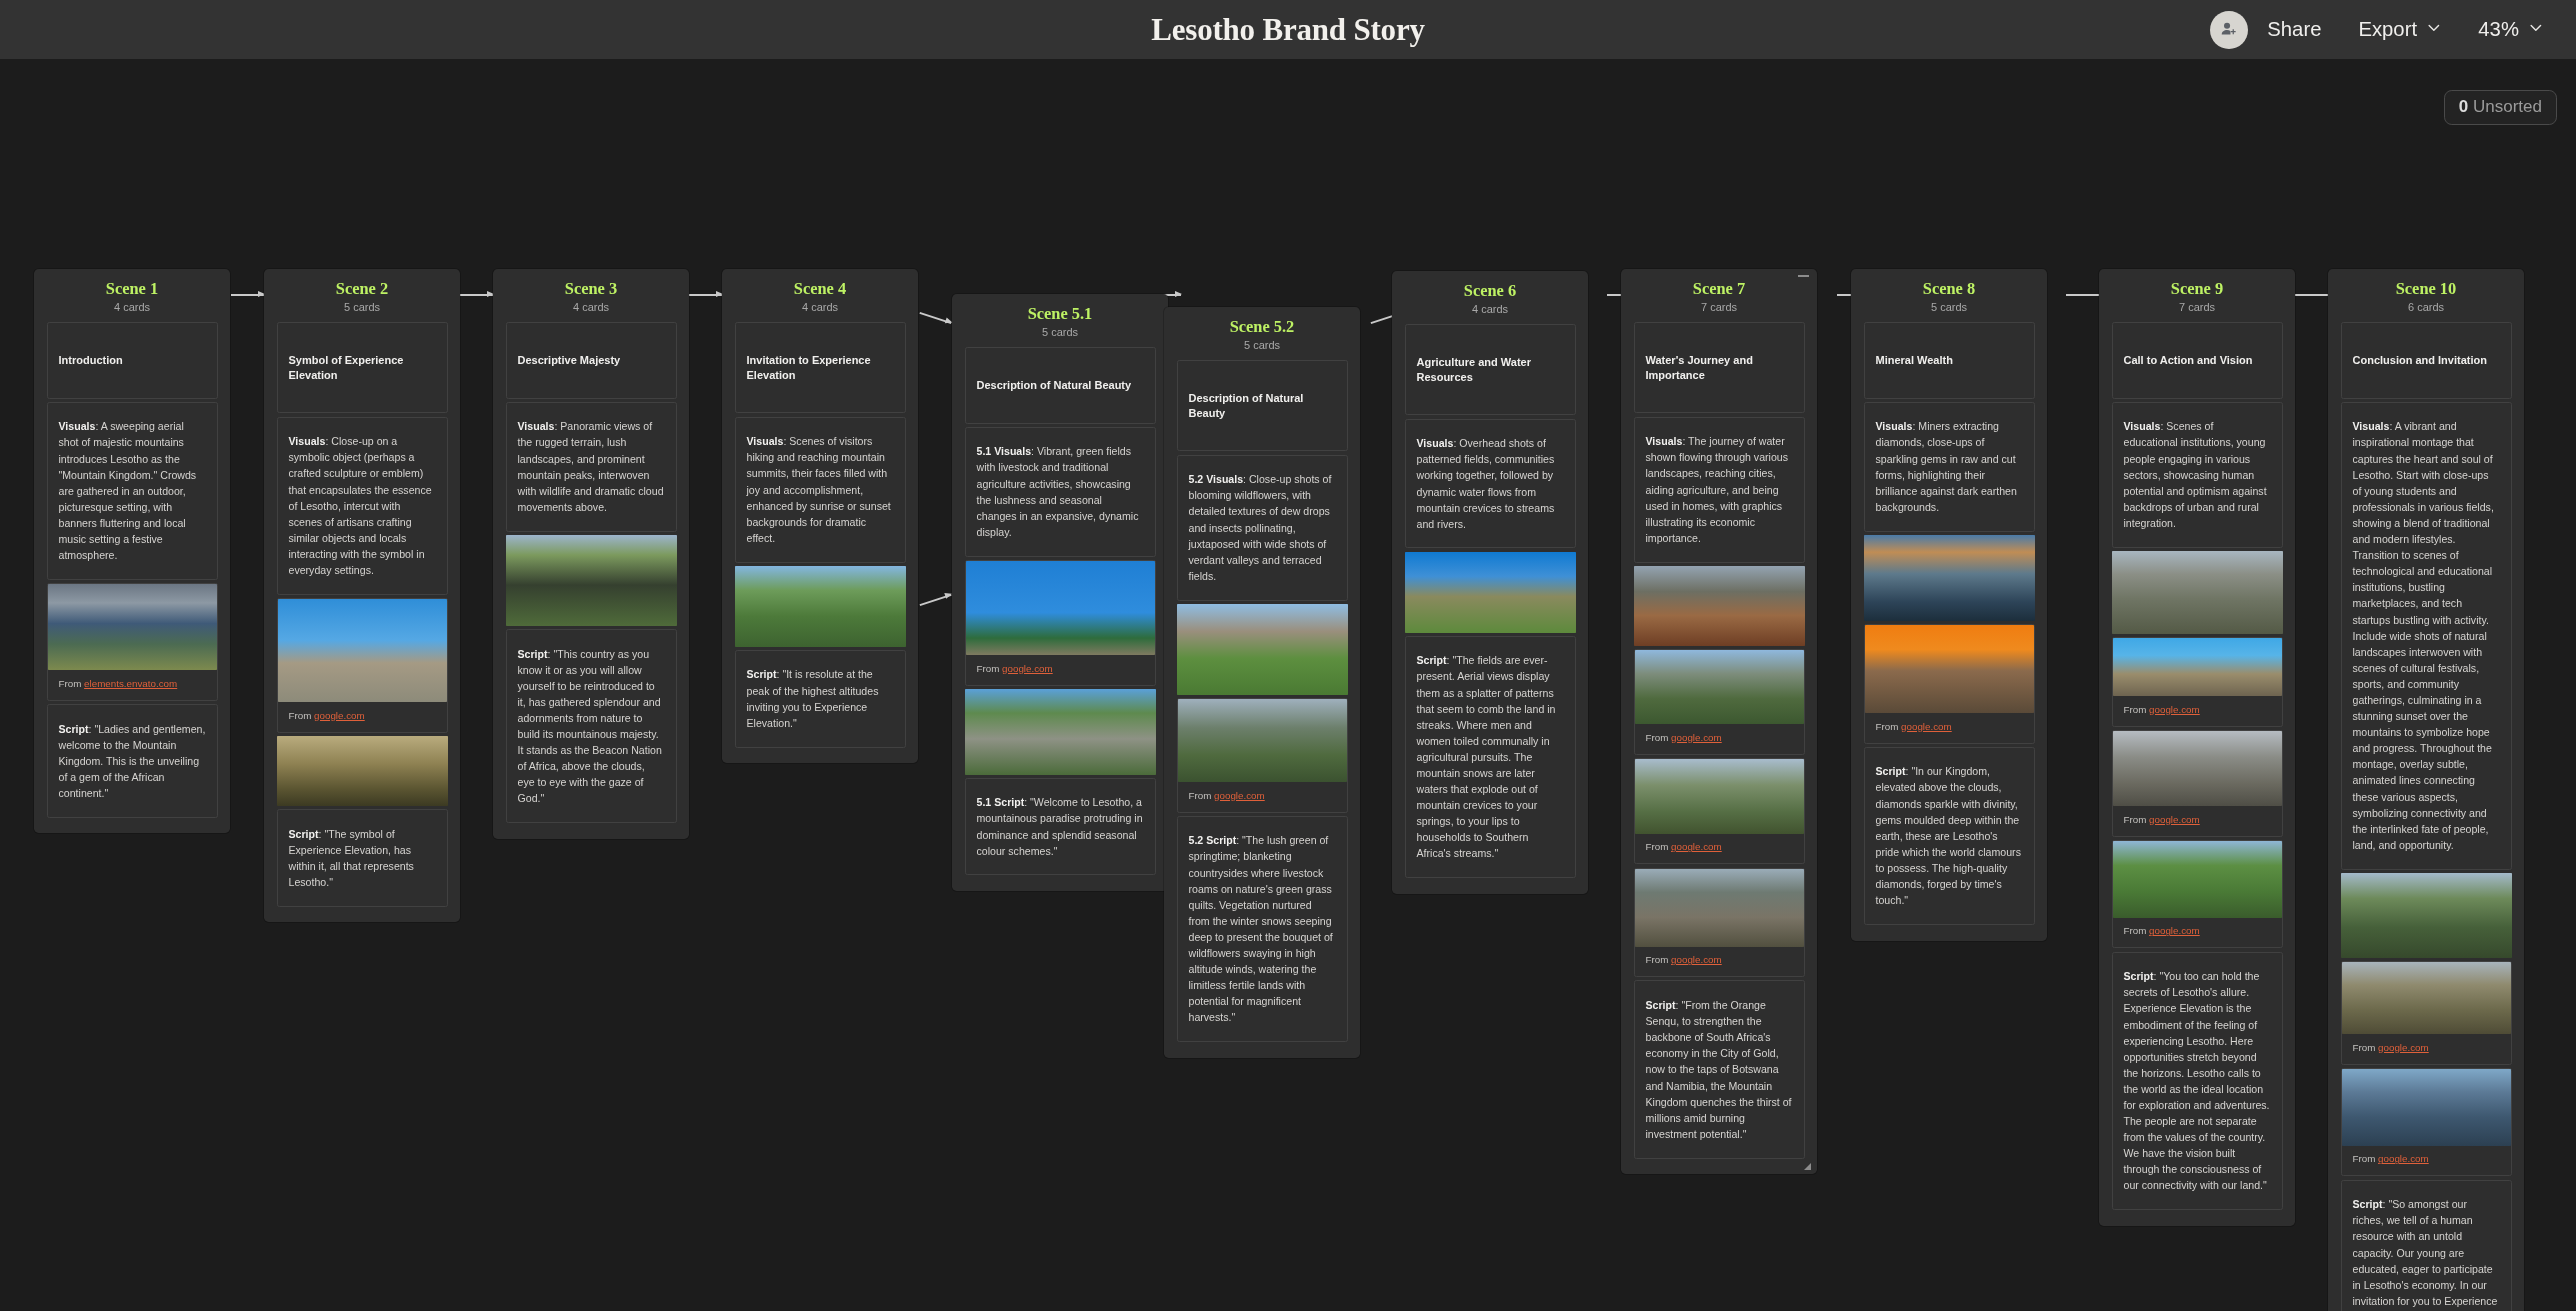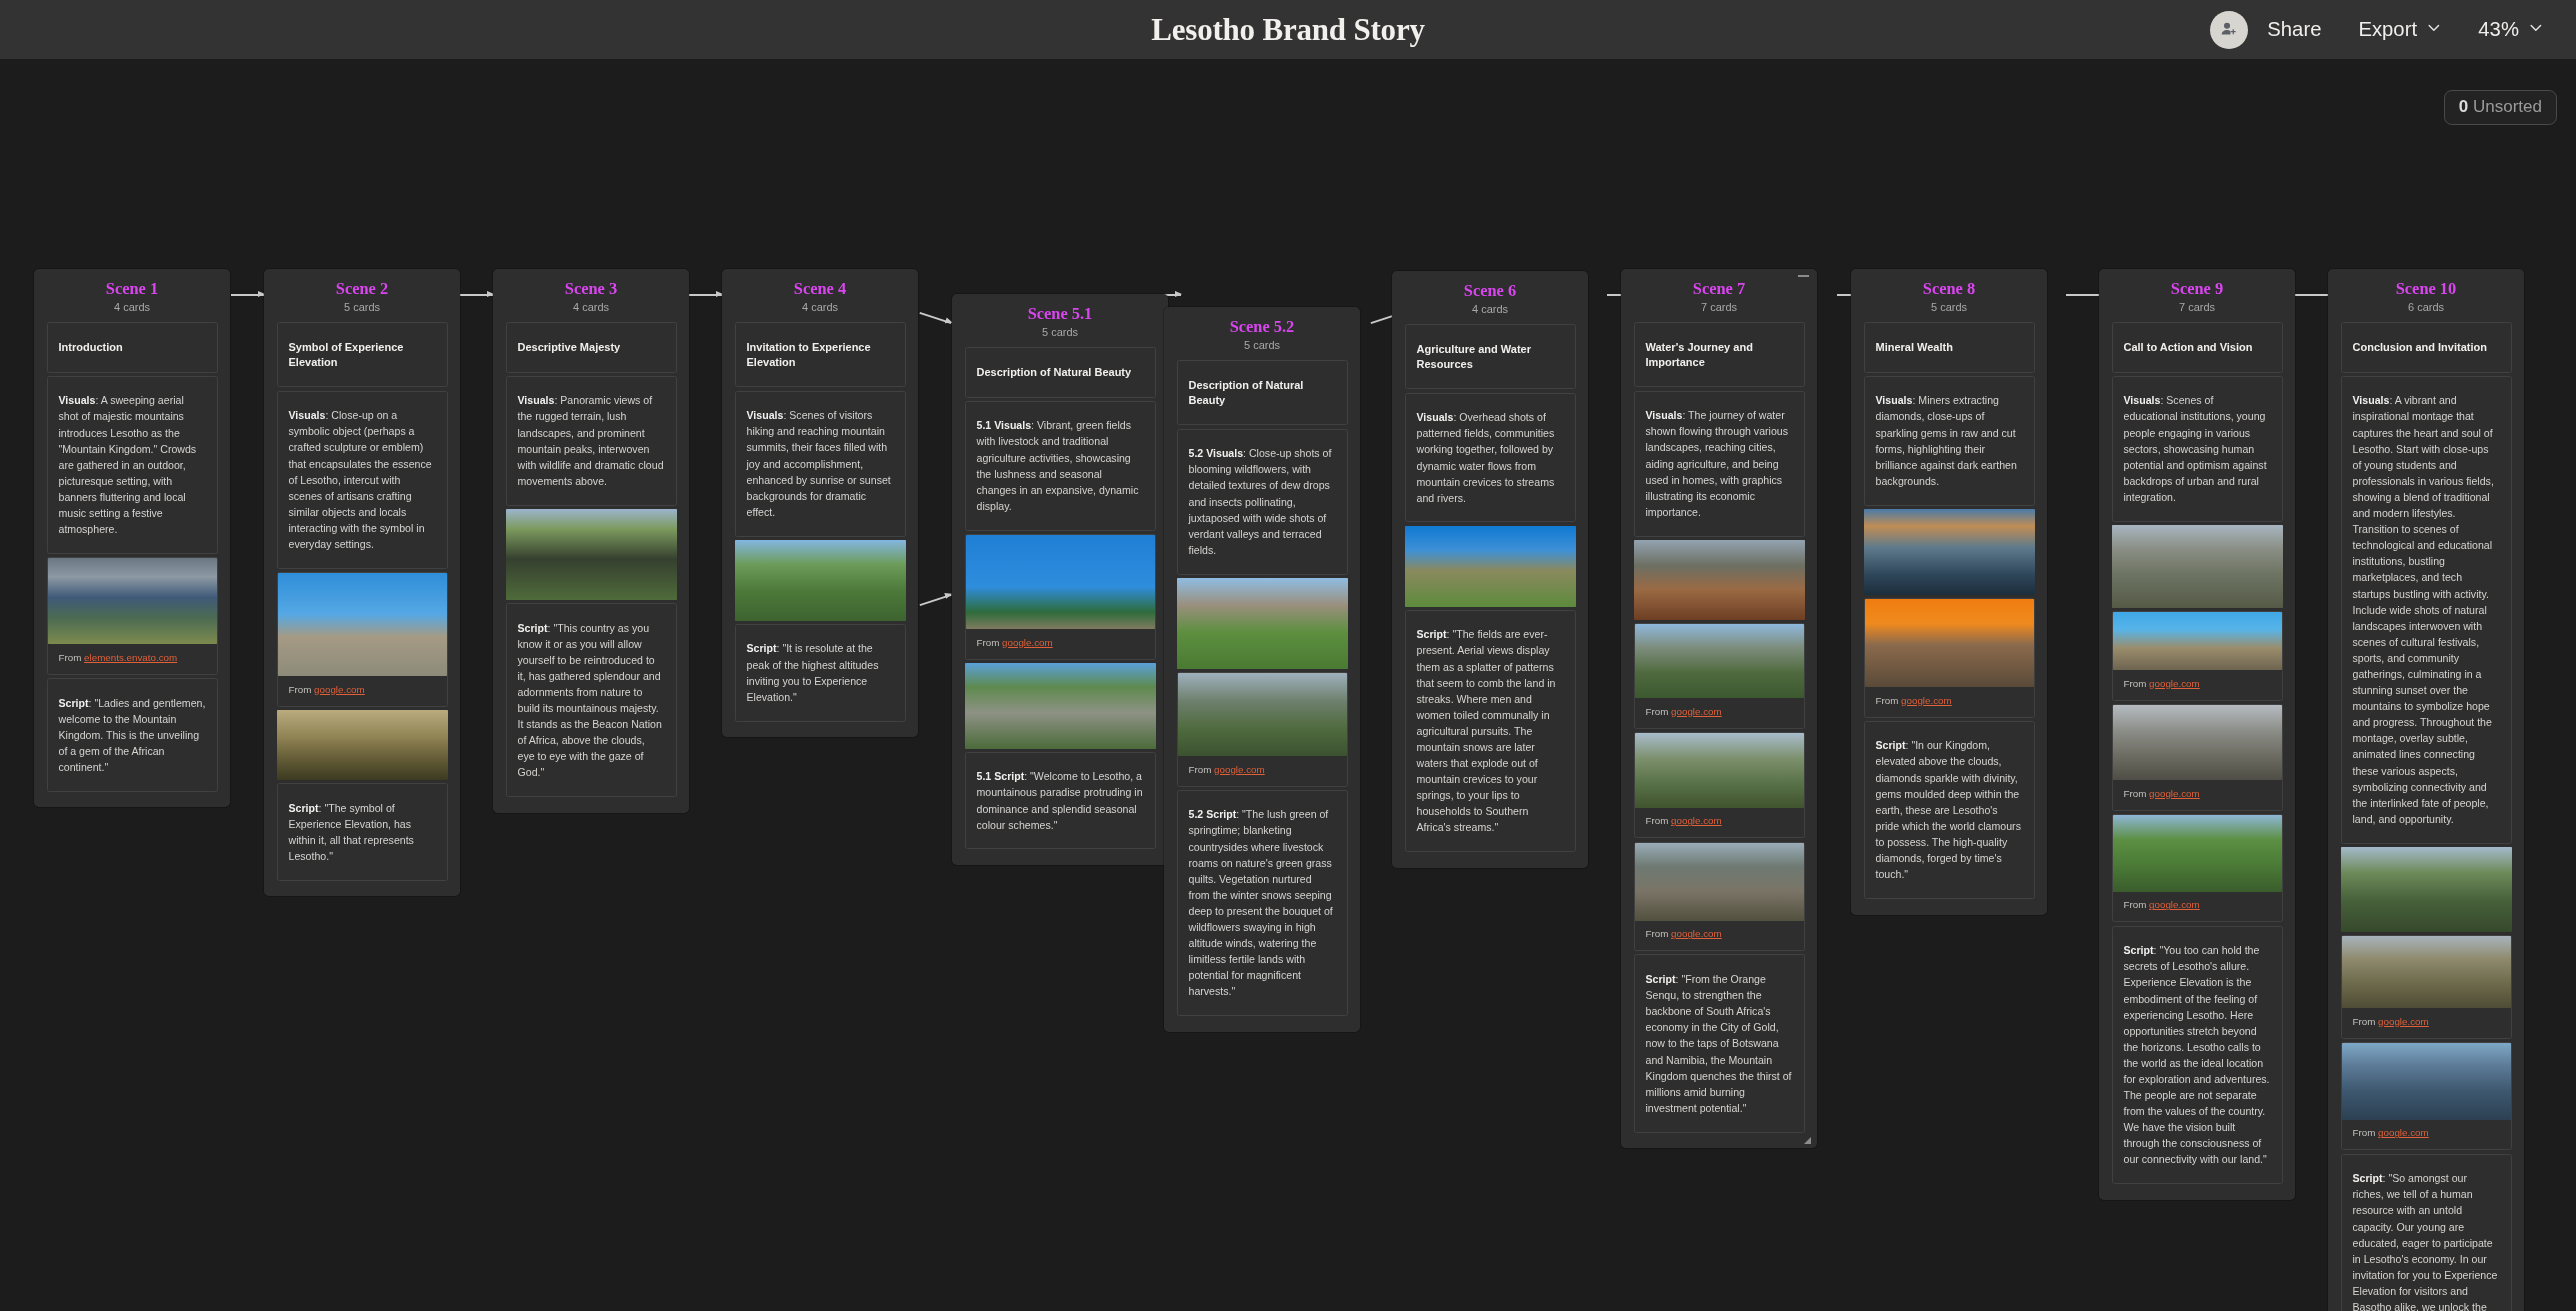--- a/index.html
+++ b/index.html
@@ -70,39 +70,39 @@
     position: absolute;
     background: #2e2e2e;
     border-radius: 4.7px;
     padding: 11px 12.5px 12.5px 12.5px;
     box-shadow: 0 0 0 0.8px rgba(0,0,0,0.25);
   }
   .col-title {
     font-family: "Liberation Serif", serif;
     font-weight: bold;
     font-size: 16.4px;
-    color: #d946ef;
+    color: #bef264;
     text-align: center;
     line-height: 1.15;
   }
   .col-sub {
     font-size: 11px;
     color: #a9a9a9;
     text-align: center;
     margin-top: 2.3px;
     margin-bottom: 8.6px;
   }
   .card {
     border: 0.8px solid #414141;
     border-radius: 2.3px;
     background: #2e2e2e;
     margin-bottom: 3.1px;
   }
   .card.text { padding: 15.7px 11px; }
-  .card.heading { padding: 17px 11px; }
+  .card.heading { padding: 30px 11px; }
   .card.image { padding: 0; border: none; background: transparent; }
   .card.image.withsrc { border: 0.8px solid #414141; }
 
   .heading-text {
     font-size: 11px; font-weight: bold;
     color: #f1f0ee;
     line-height: 1.35;
   }
   .body-text {
     font-size: 10.6px;

